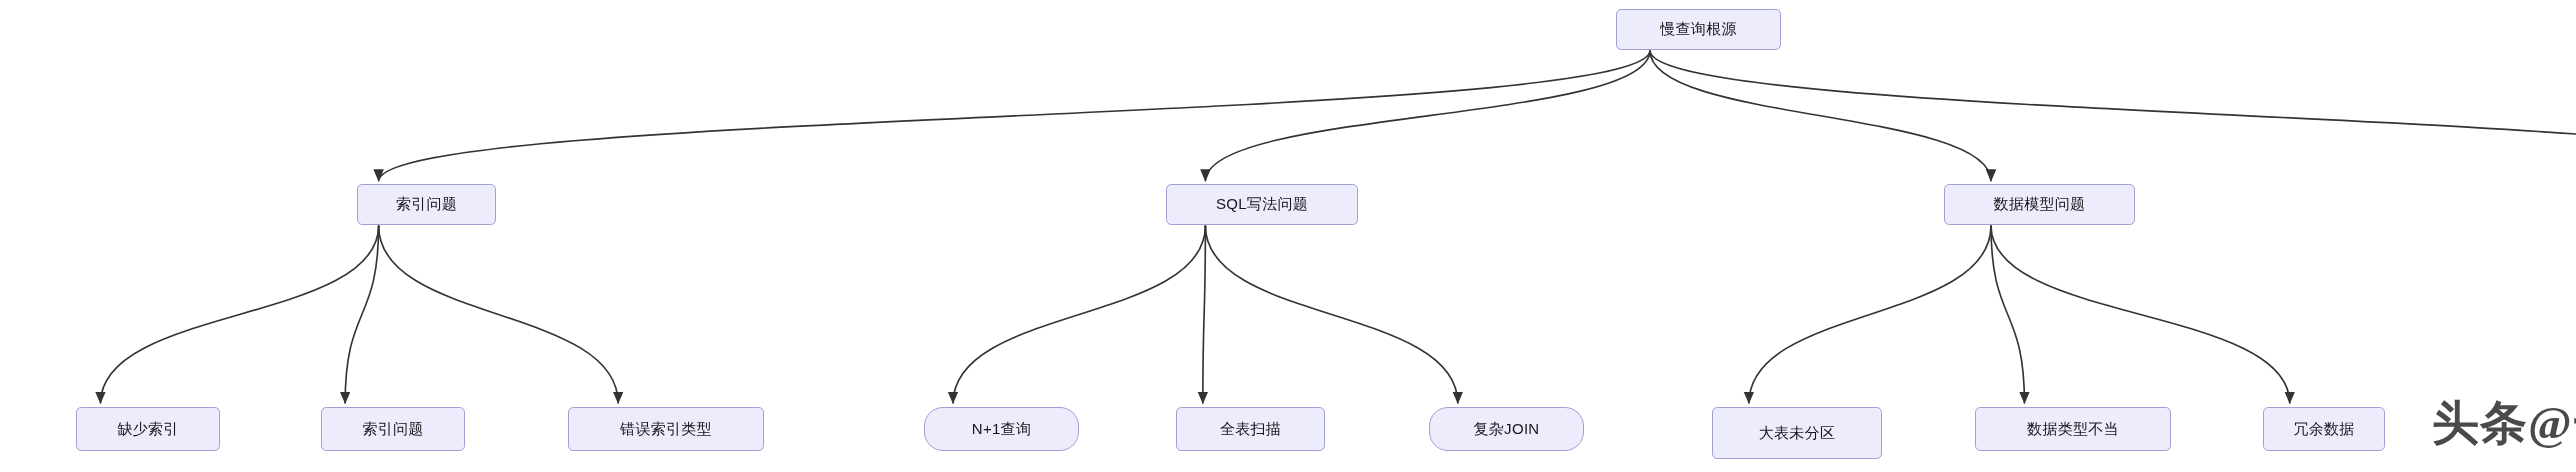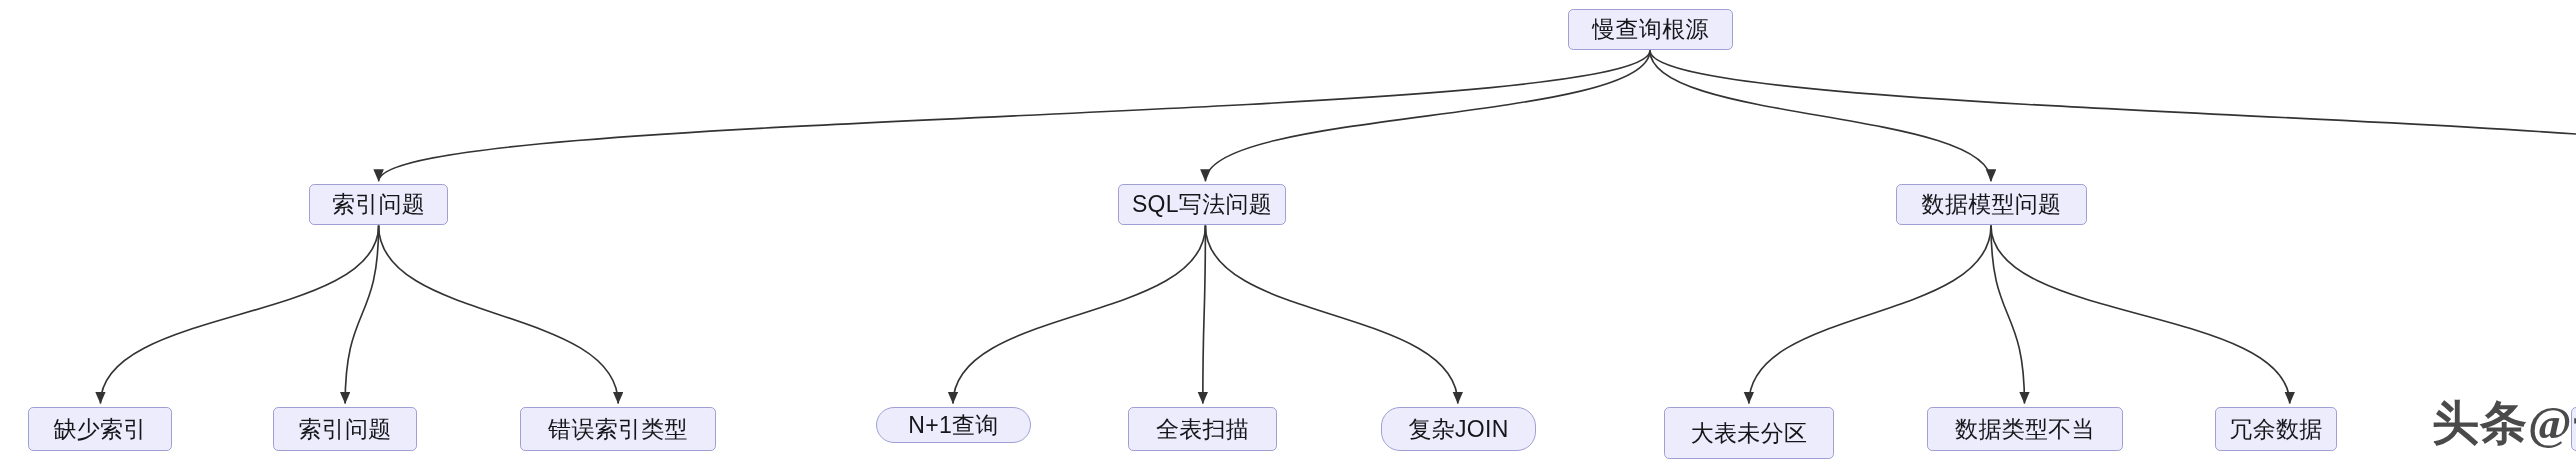--- a/index.html
+++ b/index.html
@@ -27,25 +27,26 @@
   .node-box {
     position: absolute;
     box-sizing: border-box;
     background: #ececfd;
     border: 1.5px solid #9f9fd4;
     border-radius: 5.2px;
     display: flex;
     align-items: center;
     justify-content: center;
     color: #16161a;
-    font-size: 23px;
+    font-size: 15px;
     font-family: "Liberation Sans", sans-serif;
     letter-spacing: 0.3px;
     white-space: nowrap;
     z-index: 3;
+    margin-left: 48px;
   }
   .watermark {
     position: absolute;
     z-index: 5;
     color: #3b3b3b;
     font-family: "Liberation Serif", serif;
     font-weight: bold;
     white-space: nowrap;
     opacity: 0.92;
   }
@@ -81,26 +82,26 @@
         <path d="M3865,438 C3865,628.3 4445,593.7 4445,784" marker-end="url(#arrowhead)"></path>
         <path d="M5525,438 C5525,628.3 5140,593.7 5140,784" marker-end="url(#arrowhead)"></path>
         <path d="M5525,438 C5525,628.3 5605,593.7 5605,784" marker-end="url(#arrowhead)"></path>
         <path d="M5525,438 C5525,628.3 6090,593.7 6090,784" marker-end="url(#arrowhead)"></path>
       </g>
   </svg>
 
   <div id="nodes-layer">
       <div class="node-box" style="left: 1568px; top: 9.3px; width: 165px; height: 41px;">慢查询根源</div>
       <div class="node-box" style="left: 309px; top: 184px; width: 139px; height: 41px;">索引问题</div>
-      <div class="node-box" style="left: 1118px; top: 184px; width: 168px; height: 41px;">SQL写法问题</div>
+      <div class="node-box" style="left: 1118px; top: 184px; width: 192px; height: 41px;">SQL写法问题</div>
       <div class="node-box" style="left: 1896px; top: 184px; width: 191px; height: 41px;">数据模型问题</div>
       <div class="node-box" style="left: 28px; top: 407px; width: 144px; height: 44px;">缺少索引</div>
       <div class="node-box" style="left: 273px; top: 407px; width: 144px; height: 44px;">索引问题</div>
       <div class="node-box" style="left: 520px; top: 407px; width: 196px; height: 44px;">错误索引类型</div>
-      <div class="node-box" style="left: 876px; top: 407px; width: 155px; height: 36px; border-radius: 19px;">N+1查询</div>
+      <div class="node-box" style="left: 876px; top: 407px; width: 155px; height: 44px; border-radius: 19px;">N+1查询</div>
       <div class="node-box" style="left: 1128px; top: 407px; width: 149px; height: 44px;">全表扫描</div>
       <div class="node-box" style="left: 1381px; top: 407px; width: 155px; height: 44px; border-radius: 19px;">复杂JOIN</div>
       <div class="node-box" style="left: 1664px; top: 407px; width: 170px; height: 52px;">大表未分区</div>
       <div class="node-box" style="left: 1927px; top: 407px; width: 196px; height: 44px;">数据类型不当</div>
       <div class="node-box" style="left: 2215px; top: 407px; width: 122px; height: 44px;">冗余数据</div>
       <div class="node-box" style="left: 2571px; top: 407px; width: 155px; height: 44px;">CPU瓶颈</div>
     </div>
 
   <div class="watermark watermark-main" style="left:2432px; top:392px;">头条@一枚后端工程师</div>
 

